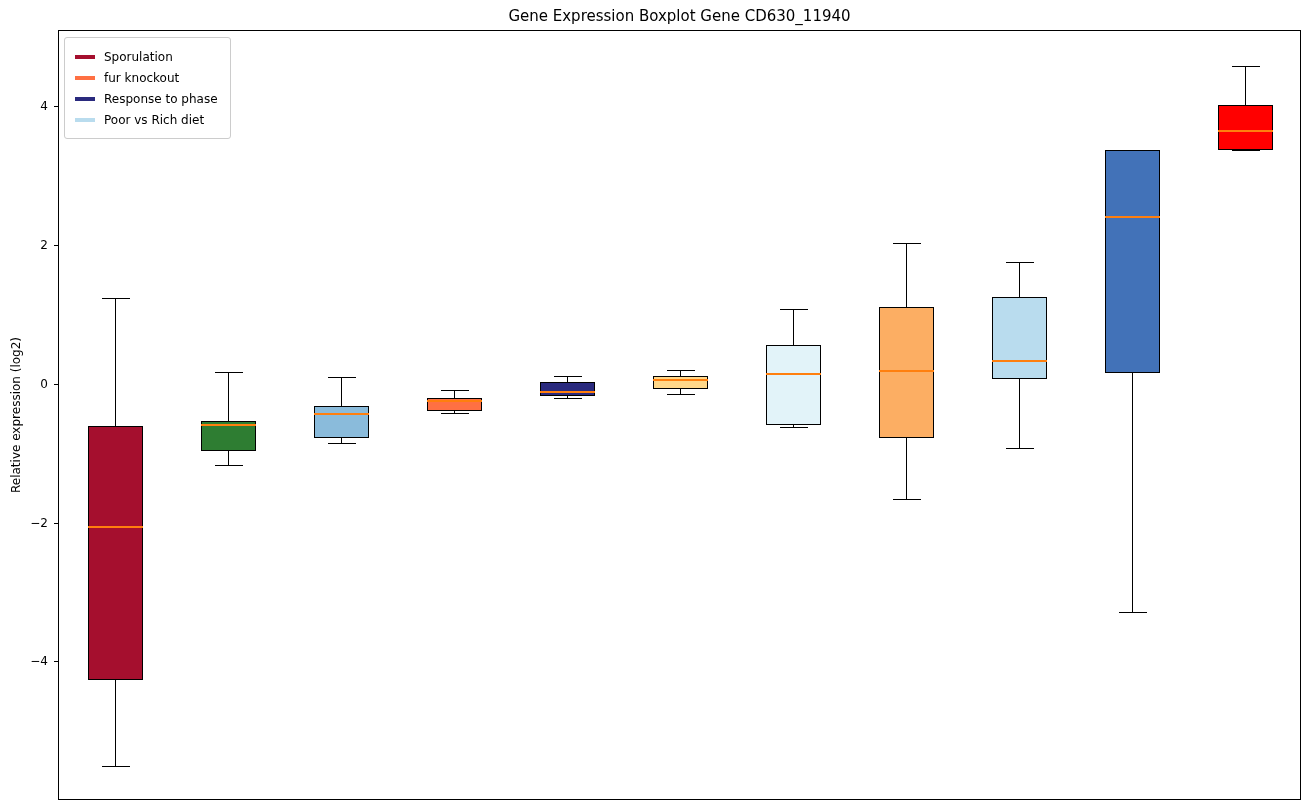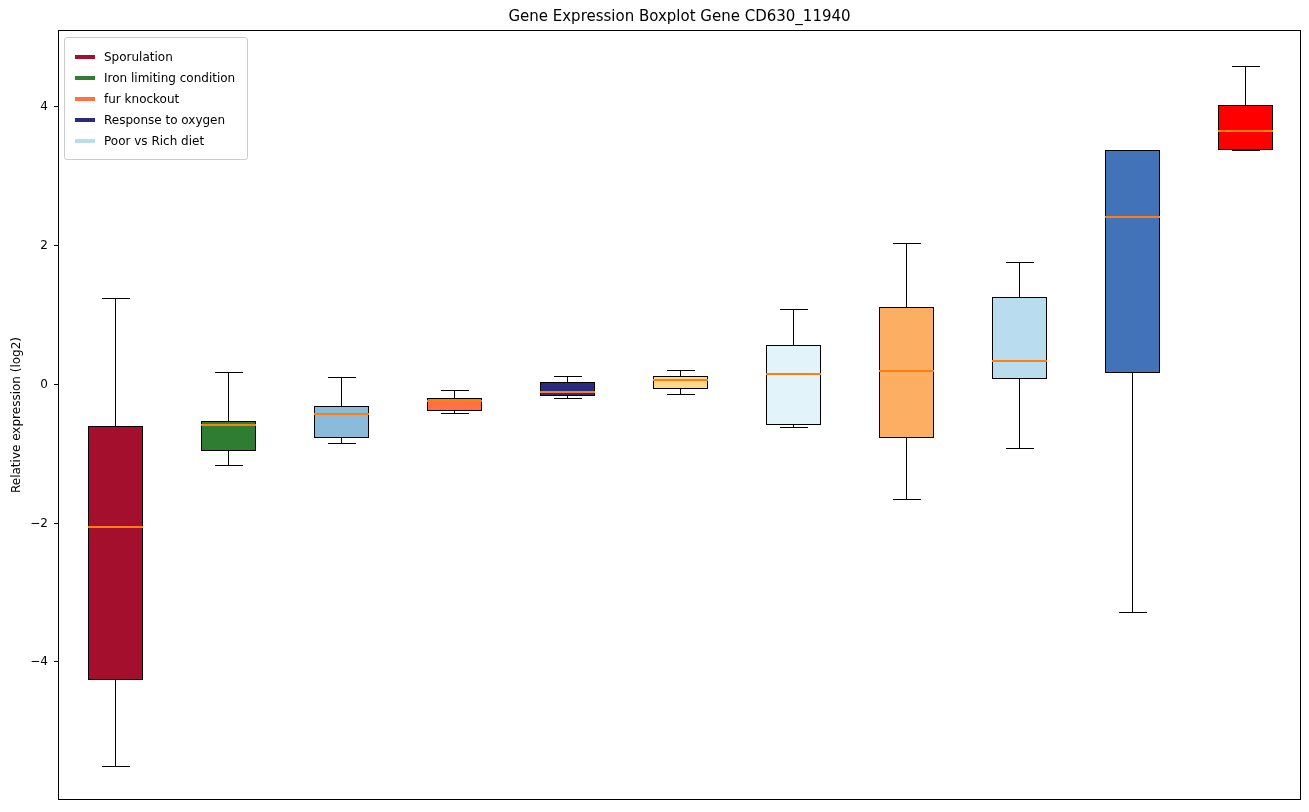--- a/index.html
+++ b/index.html
@@ -44,30 +44,26 @@
 <div class="figure">
   <div class="chart-title">Gene Expression Boxplot Gene CD630_11940</div>
   <div class="y-axis-label">Relative expression (log2)</div>
   <div class="plot-area" id="plot">
     <div class="legend" id="legend">
         <div class="legend-item">
           <span class="legend-swatch" style="background: rgb(165, 15, 46);"></span>
           <span>Sporulation</span>
         </div>
         <div class="legend-item">
-          <span class="legend-swatch" style="background: rgb(46, 125, 50);"></span>
-          <span>Iron limiting condition</span>
-        </div>
-        <div class="legend-item">
           <span class="legend-swatch" style="background: rgb(255, 112, 67);"></span>
           <span>fur knockout</span>
         </div>
         <div class="legend-item">
           <span class="legend-swatch" style="background: rgb(42, 42, 126);"></span>
-          <span>Response to oxygen</span>
+          <span>Response to phase</span>
         </div>
         <div class="legend-item">
           <span class="legend-swatch" style="background: rgb(185, 220, 238);"></span>
           <span>Poor vs Rich diet</span>
         </div>
       </div>
   <div class="bp-whisker" style="left: 56px; top: 267.072px; height: 128.333px;"></div>
       <div class="bp-whisker" style="left: 56px; top: 648.604px; height: 86.7117px;"></div>
       <div class="bp-cap" style="left: 42.5px; top: 267.072px; width: 28px;"></div>
       <div class="bp-cap" style="left: 42.5px; top: 735.315px; width: 28px;"></div>

